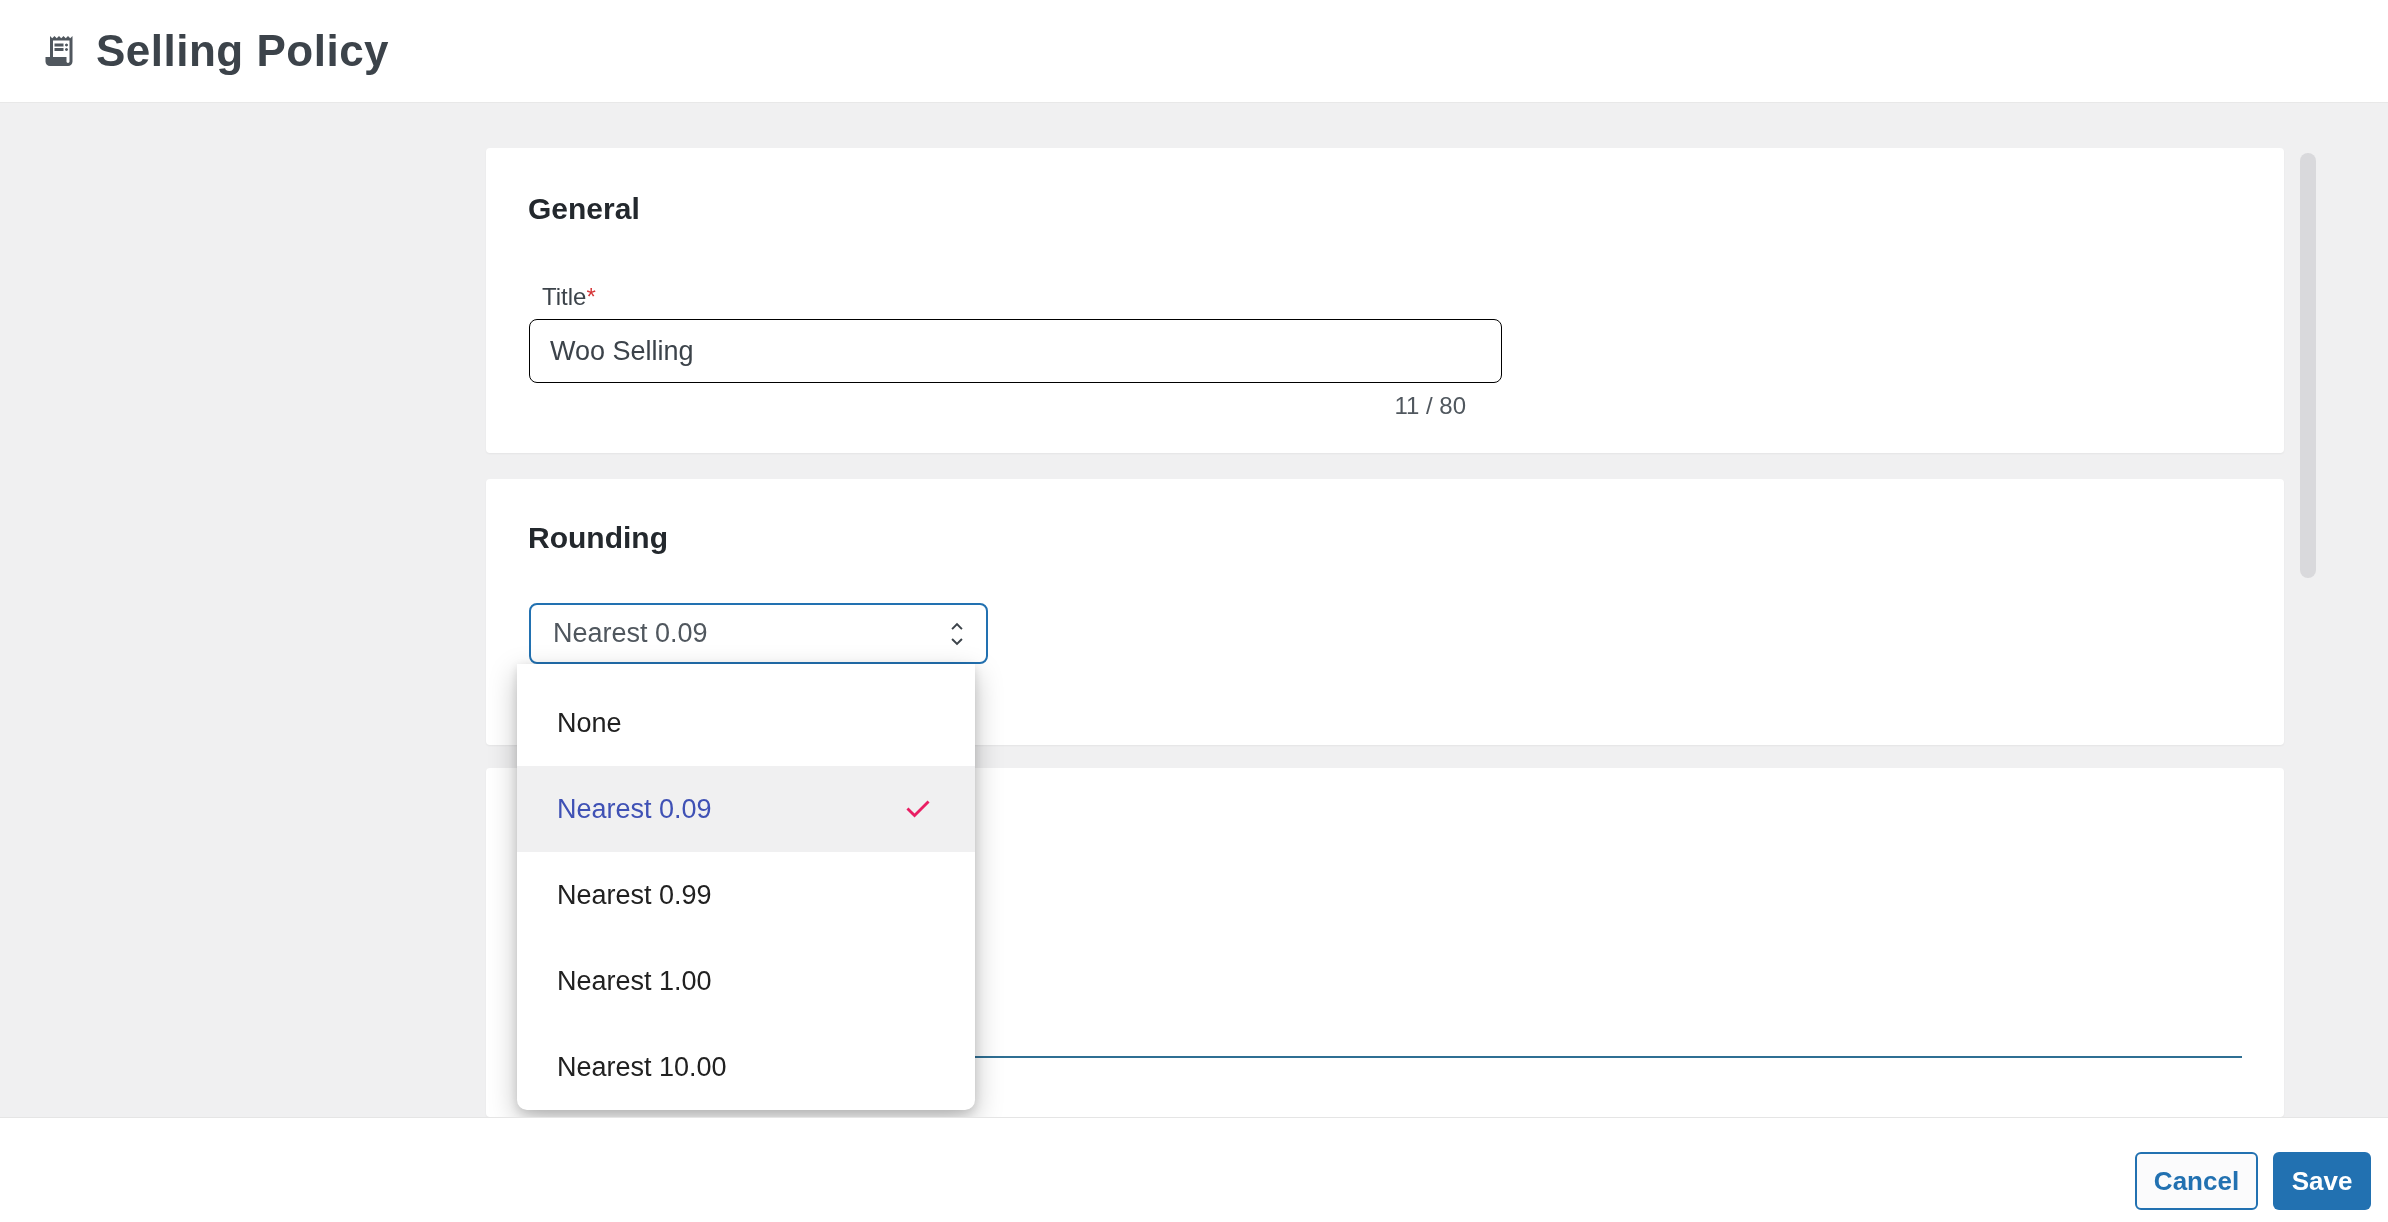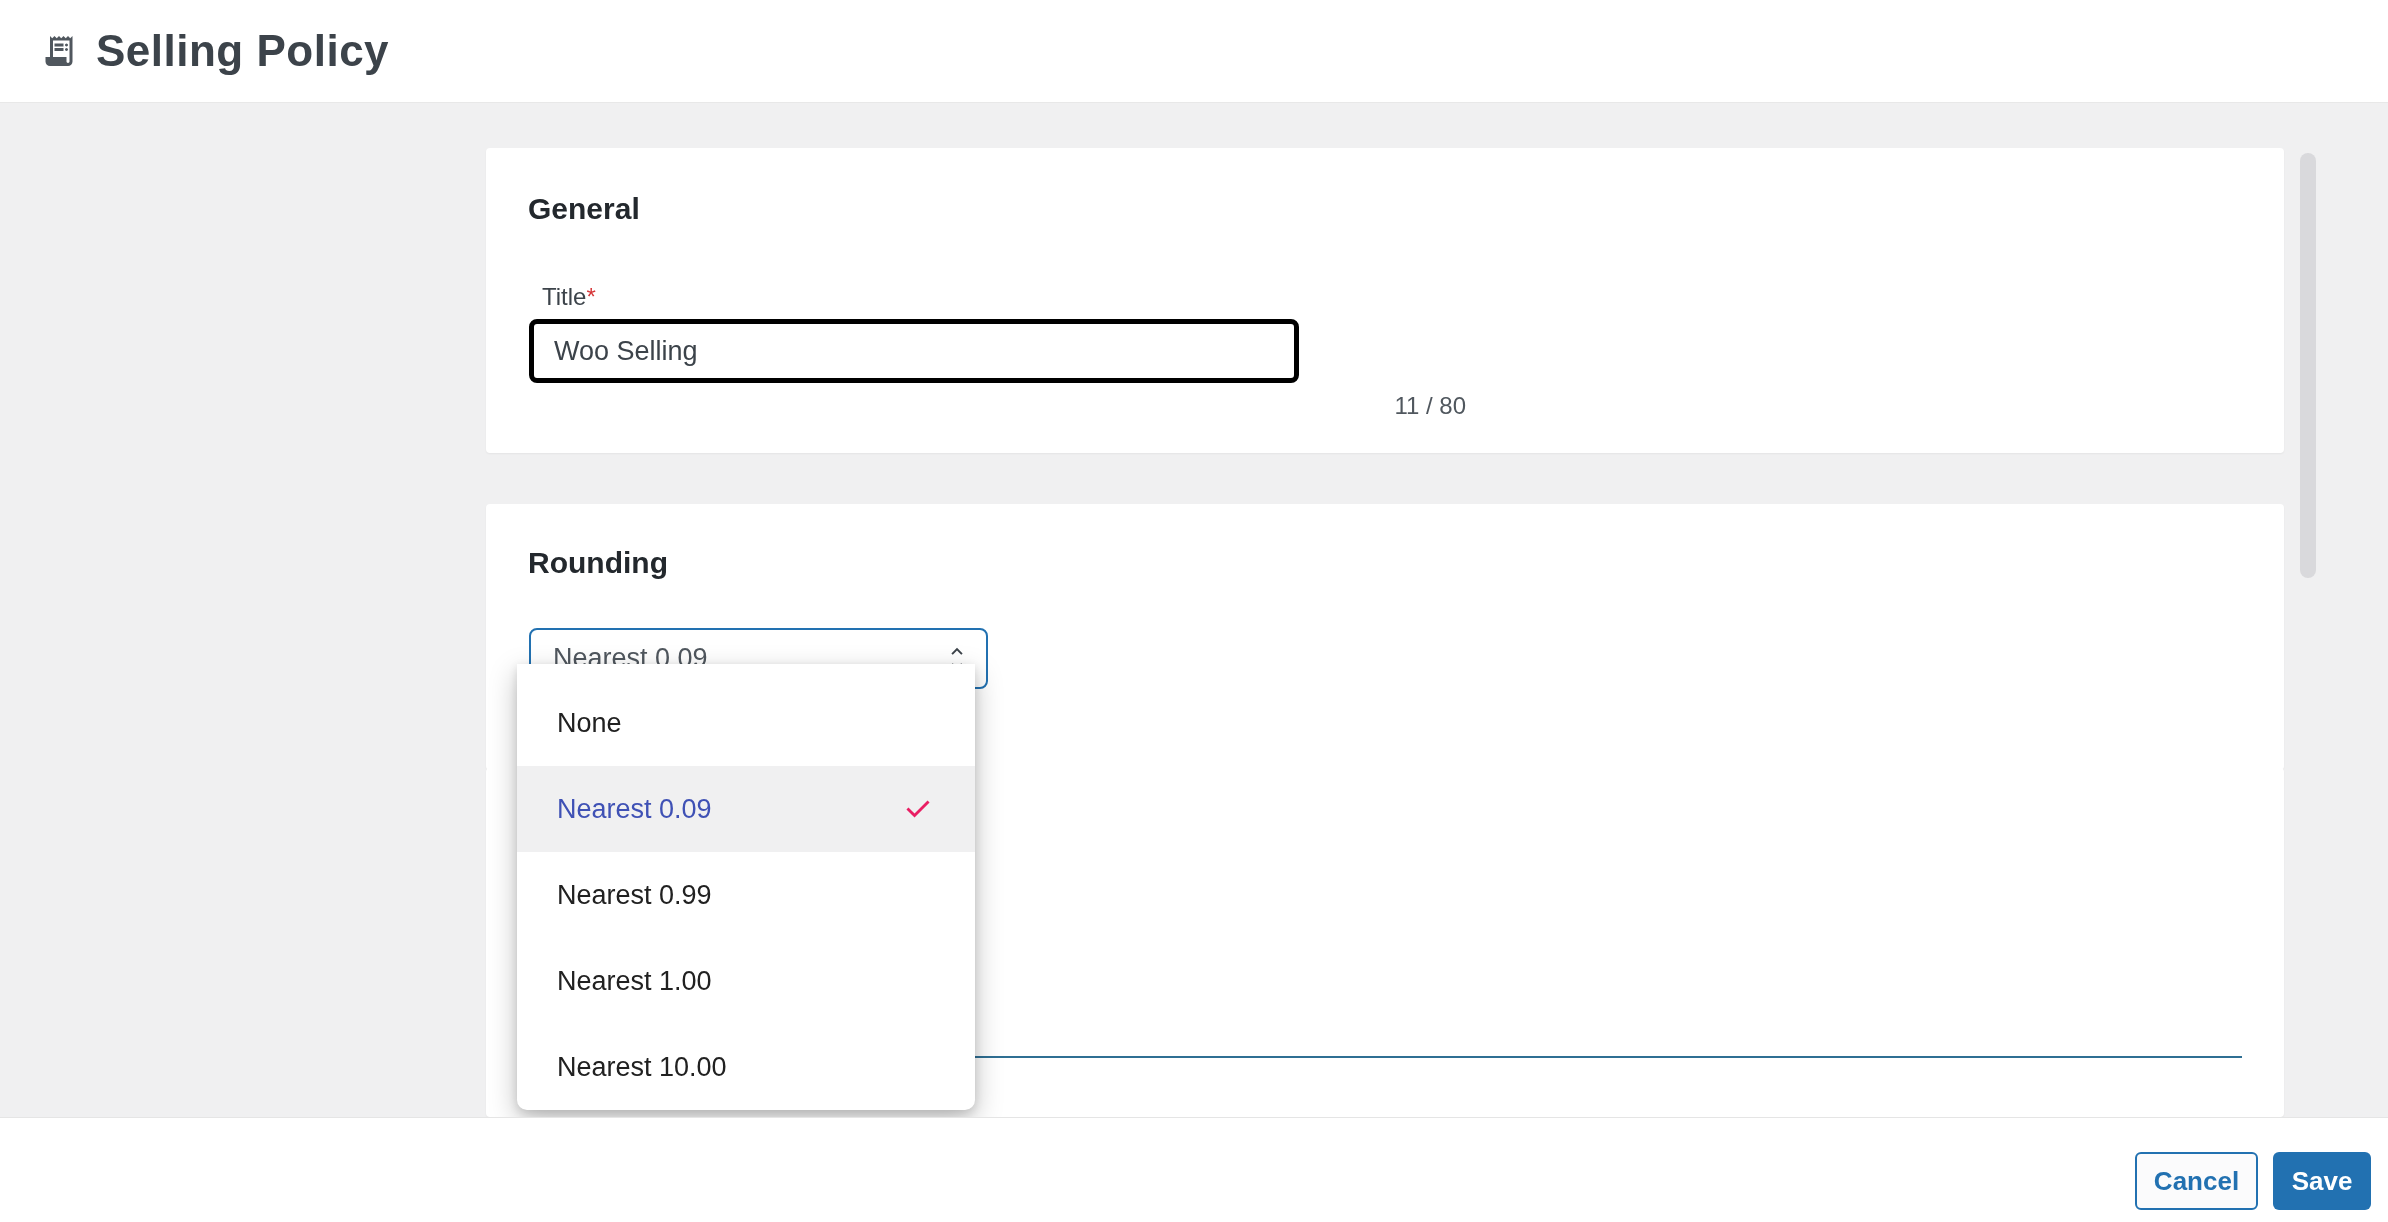--- a/index.html
+++ b/index.html
@@ -9,31 +9,31 @@
   
   .header{position:absolute;left:0;top:0;width:2388px;height:103px;background:#ffffff;
           border-bottom:1px solid #e8e8e8;display:flex;align-items:center;padding-left:41px;box-sizing:border-box;}
   .header .app-icon{width:36px;height:36px;margin-right:19px;flex:0 0 auto;}
   .header h1{font-size:44px;font-weight:bold;color:#3c434a;margin:0;letter-spacing:0.5px;}
 
   
   .card{position:absolute;left:486px;width:1798px;background:#ffffff;border-radius:4px;
         box-shadow:0 1px 2px rgba(0,0,0,0.05);box-sizing:border-box;}
   .card-general{top:148px;height:305px;}
-  .card-rounding{top:479px;height:266px;margin-top:25px;}
+  .card-rounding{top:479px;height:266px;}
   .card-detail{top:768px;height:349px;z-index:1;}
 
   .card h2{font-size:30px;font-weight:bold;color:#23282d;margin:0;}
   .card-general h2{padding:44px 0 0 42px;}
   .card-rounding h2{padding:42px 0 0 42px;}
 
   .field-label{margin:57px 0 0 56px;font-size:24px;color:#3c434a;}
   .required{color:#d63638;}
-  .text-input{display:block;margin:8px 0 0 43px;width:770px;height:64px;box-sizing:border-box;
-              border:5px solid #000000;border-radius:8px;padding:0 20px;font-size:27px;
+  .text-input{display:block;margin:8px 0 0 43px;width:973px;height:64px;box-sizing:border-box;
+              border:1px solid #000000;border-radius:8px;padding:0 20px;font-size:27px;
               color:#3c434a;font-family:"Liberation Sans",sans-serif;background:#fff;outline:none;}
   .char-counter{width:937px;margin:9px 0 0 43px;text-align:right;font-size:24px;color:#50575e;}
 
   
   .select{position:absolute;left:43px;top:124px;width:459px;height:61px;box-sizing:border-box;
           border:2px solid #2271b1;border-radius:8px;background:#fff;display:flex;align-items:center;
           justify-content:space-between;padding:0 14px 0 22px;cursor:pointer;}
   .select .select-value{font-size:27px;color:#50575e;}
   .select .unfold{width:30px;height:30px;}
 

